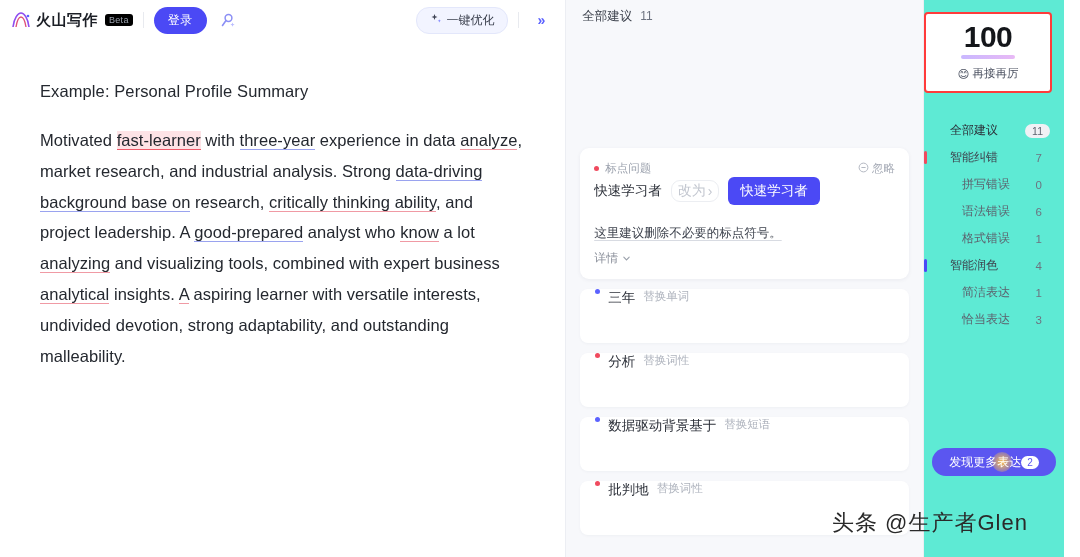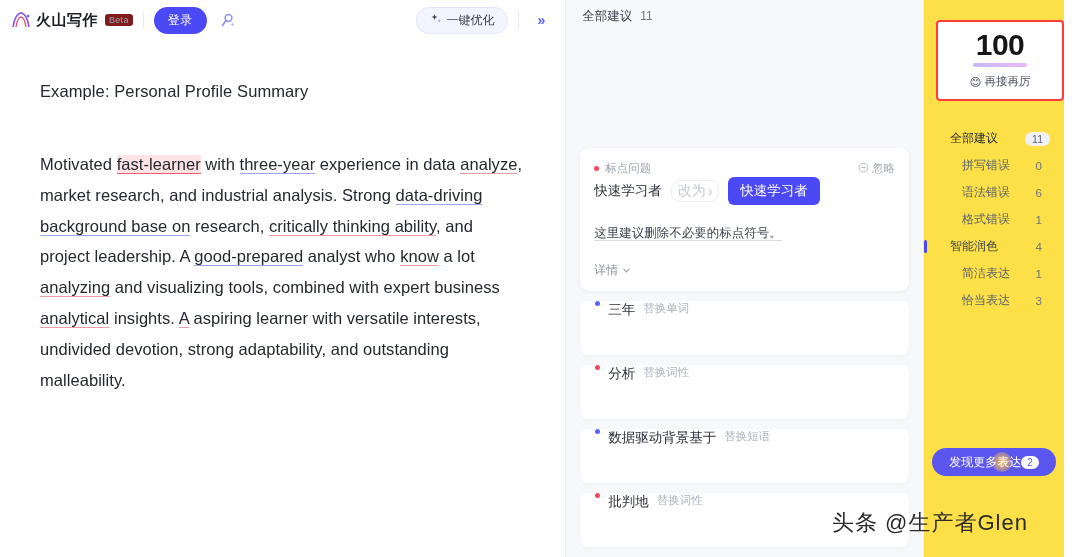--- a/index.html
+++ b/index.html
@@ -19,21 +19,21 @@
   .editor-topbar {
     height: 40px; display: flex; align-items: center;
     padding: 0 12px 0 10px; gap: 8px; flex-shrink: 0;
   }
   .logo-wrap { display: flex; align-items: center; gap: 4px; }
   .logo-mark { width: 22px; height: 22px; flex-shrink: 0; }
   .logo-text {
     font-size: 15px; font-weight: bold; color: #1c1f26; letter-spacing: .5px;
   }
   .beta-badge {
-    font-size: 9px; color: #9aa1ad; background: #7f1d1d;
+    font-size: 9px; color: #9aa1ad; background: #000000;
     padding: 1px 4px; border-radius: 3px; margin-left: 3px; letter-spacing: .3px;
   }
   .divider-v { width: 1px; height: 16px; background: #e8eaef; margin: 0 2px; }
   .login-btn {
     background: #4b49f5; color: #fff; font-size: 12px;
     padding: 5px 14px; border-radius: 14px; border: none; cursor: pointer;
     letter-spacing: .5px;
   }
   .tool-icon-btn {
     width: 26px; height: 26px; display: flex; align-items: center;
@@ -45,21 +45,21 @@
     background: #f2f4ff; border: 1px solid #e3e7fb; color: #3a3f4d;
     font-size: 12px; padding: 4px 13px; border-radius: 13px; cursor: pointer;
   }
   .chev-btn {
     color: #5b62ff; font-size: 14px; padding: 2px 8px; cursor: pointer;
     font-weight: bold;
   }
 
   .doc-area { flex: 1; padding: 42px 40px 0 40px; overflow: hidden; }
   .doc-title {
-    font-size: 16.5px; color: #24282f; margin-bottom: 48px; letter-spacing: .1px;
+    font-size: 16.5px; color: #24282f; margin-bottom: 24px; letter-spacing: .1px;
   }
   .doc-body {
     font-size: 16.5px; line-height: 30.8px; color: #24282f; letter-spacing: .05px;
   }
   .hl-red {
     background: #fde3e6;
     border-bottom: 1.6px solid #ef5b6b;
   }
   .u-red { border-bottom: 1.4px solid #f09aa4; }
   .u-blue { border-bottom: 1.4px solid #9aa3ef; }
@@ -103,43 +103,43 @@
   .new-chip {
     background: #4b49f5; color: #fff; font-size: 13.5px;
     padding: 5px 12px; border-radius: 6px; cursor: pointer;
   }
   .card-desc {
     margin-top: 20px; font-size: 12.5px; color: #3d424d;
     text-decoration: underline; text-decoration-color: #d8dbe2;
     text-underline-offset: 3px;
   }
   .card-foot {
-    margin-top: 20px; display: flex; align-items: center; gap: 4px;
+    margin-top: 8px; display: flex; align-items: center; gap: 4px;
     font-size: 12px; color: #8b909b; cursor: pointer;
   }
 
   .sugg-item {
     background: #fff; border-radius: 8px; height: 54px;
     display: flex; gap: 8px; padding: 0 15px;
     margin-top: 10px; box-shadow: 0 1px 3px rgba(30,40,70,.04);
   }
   .sugg-item-text { font-size: 13.5px; color: #2b2f38; }
   .sugg-item-action { font-size: 11.5px; color: #aeb3bd; }
 
   .watermark {
     position: absolute; left: 832px; top: 508px; z-index: 40;
     font-size: 22px; color: #2a2a2a; letter-spacing: 1px; font-weight: 500;
     white-space: nowrap;
   }
 
   
   .side-pane {
-    width: 140px; height: 557px; background: #fde047;
-    display: flex; flex-direction: column; align-items: flex-end;
-    padding-top: 20px; position: relative;
+    width: 140px; height: 557px; background: #5eead4;
+    display: flex; flex-direction: column; align-items: flex-start;
+    padding-top: 12px; position: relative;
   }
   .score-box {
     width: 128px; border: 2.5px solid #ff3b3b; border-radius: 4px;
     padding: 8px 0 10px 0; text-align: center; background: #fff;
   }
   .score-num {
     font-size: 30px; font-weight: bold; color: #14161a; line-height: 1;
     letter-spacing: -.5px;
   }
   .score-underline {
@@ -315,20 +315,25 @@
         <span>再接再厉</span>
       </div>
     </div>
 
     <div class="cat-list" id="cat-list">
         <div class="cat-row all">
           <span class="cat-name">全部建议</span>
           <span class="cat-count-pill">11</span>
         </div>
         <div class="cat-row">
+          <span class="cat-bar cat-bar-red"></span>
+          <span class="cat-name">智能纠错</span>
+          <span class="cat-count">7</span>
+        </div>
+        <div class="cat-row">
           <span class="cat-name sub">拼写错误</span>
           <span class="cat-count">0</span>
         </div>
         <div class="cat-row">
           <span class="cat-name sub">语法错误</span>
           <span class="cat-count">6</span>
         </div>
         <div class="cat-row">
           <span class="cat-name sub">格式错误</span>
           <span class="cat-count">1</span>

